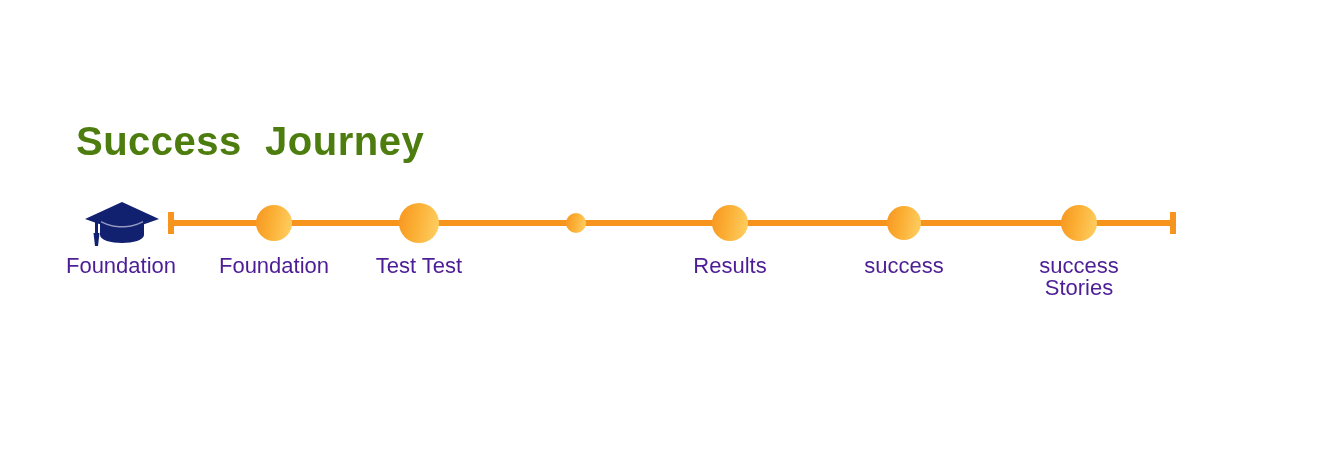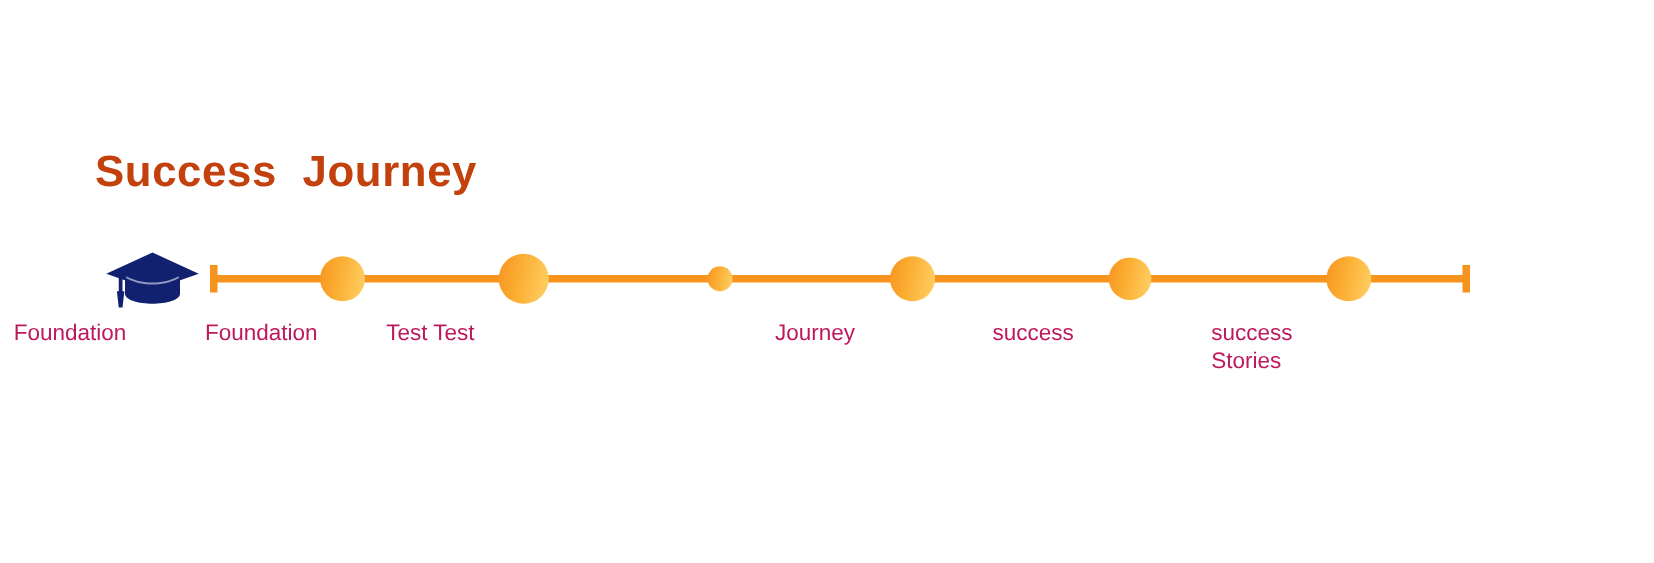--- a/index.html
+++ b/index.html
@@ -22,23 +22,23 @@
     top: 0;
     width: 1323px;
     height: 450px;
   }
 
   
   .title {
     position: absolute;
     left: 76px;
     top: 118px;
-    font-size: 35px;
+    font-size: 40px;
     font-weight: bold;
-    color: #c2410c;
+    color: #4d7c0f;
     letter-spacing: 0.5px;
     white-space: pre;
     line-height: 1.15;
     text-align: center;
   }
 
   
   .grad-cap {
     position: absolute;
     left: 84px;
@@ -77,22 +77,23 @@
 
   
   .node {
     position: absolute;
     border-radius: 50%;
     background: linear-gradient(100deg, #F79521 0%, #FBAE33 42%, #FDC453 78%, #FDD264 100%);
   }
 
   .node-label {
     position: absolute;
-    font-size: 18px;
-    color: #be185d;
+    font-size: 22px;
+    color: #4c1d95;
+    text-align: center;
     line-height: 22px;
     white-space: pre-line;
   }
 </style>
 </head>
 <body>
 
 <div id="infographic">
 
   <div class="title">Success  Journey</div>
@@ -117,21 +118,21 @@
     <div class="end-cap left"></div>
     <div class="end-cap right"></div>
     <div id="nodes-layer">
         <div class="node-label" style="left: 11px; top: 255px; width: 220px;">Foundation</div>
         <div class="node" style="width: 36px; height: 36px; left: 256px; top: 205px;"></div>
         <div class="node-label" style="left: 164px; top: 255px; width: 220px;">Foundation</div>
         <div class="node" style="width: 40px; height: 40px; left: 399px; top: 203px;"></div>
         <div class="node-label" style="left: 309px; top: 255px; width: 220px;">Test Test</div>
         <div class="node" style="width: 20px; height: 20px; left: 566px; top: 213px;"></div>
         <div class="node" style="width: 36px; height: 36px; left: 712px; top: 205px;"></div>
-        <div class="node-label" style="left: 620px; top: 255px; width: 220px;">Journey</div>
+        <div class="node-label" style="left: 620px; top: 255px; width: 220px;">Results</div>
         <div class="node" style="width: 34px; height: 34px; left: 887px; top: 206px;"></div>
         <div class="node-label" style="left: 794px; top: 255px; width: 220px;">success</div>
         <div class="node" style="width: 36px; height: 36px; left: 1061px; top: 205px;"></div>
         <div class="node-label" style="left: 969px; top: 255px; width: 220px;">success
 Stories</div>
       </div>
   </div>
 
 </div>
 

